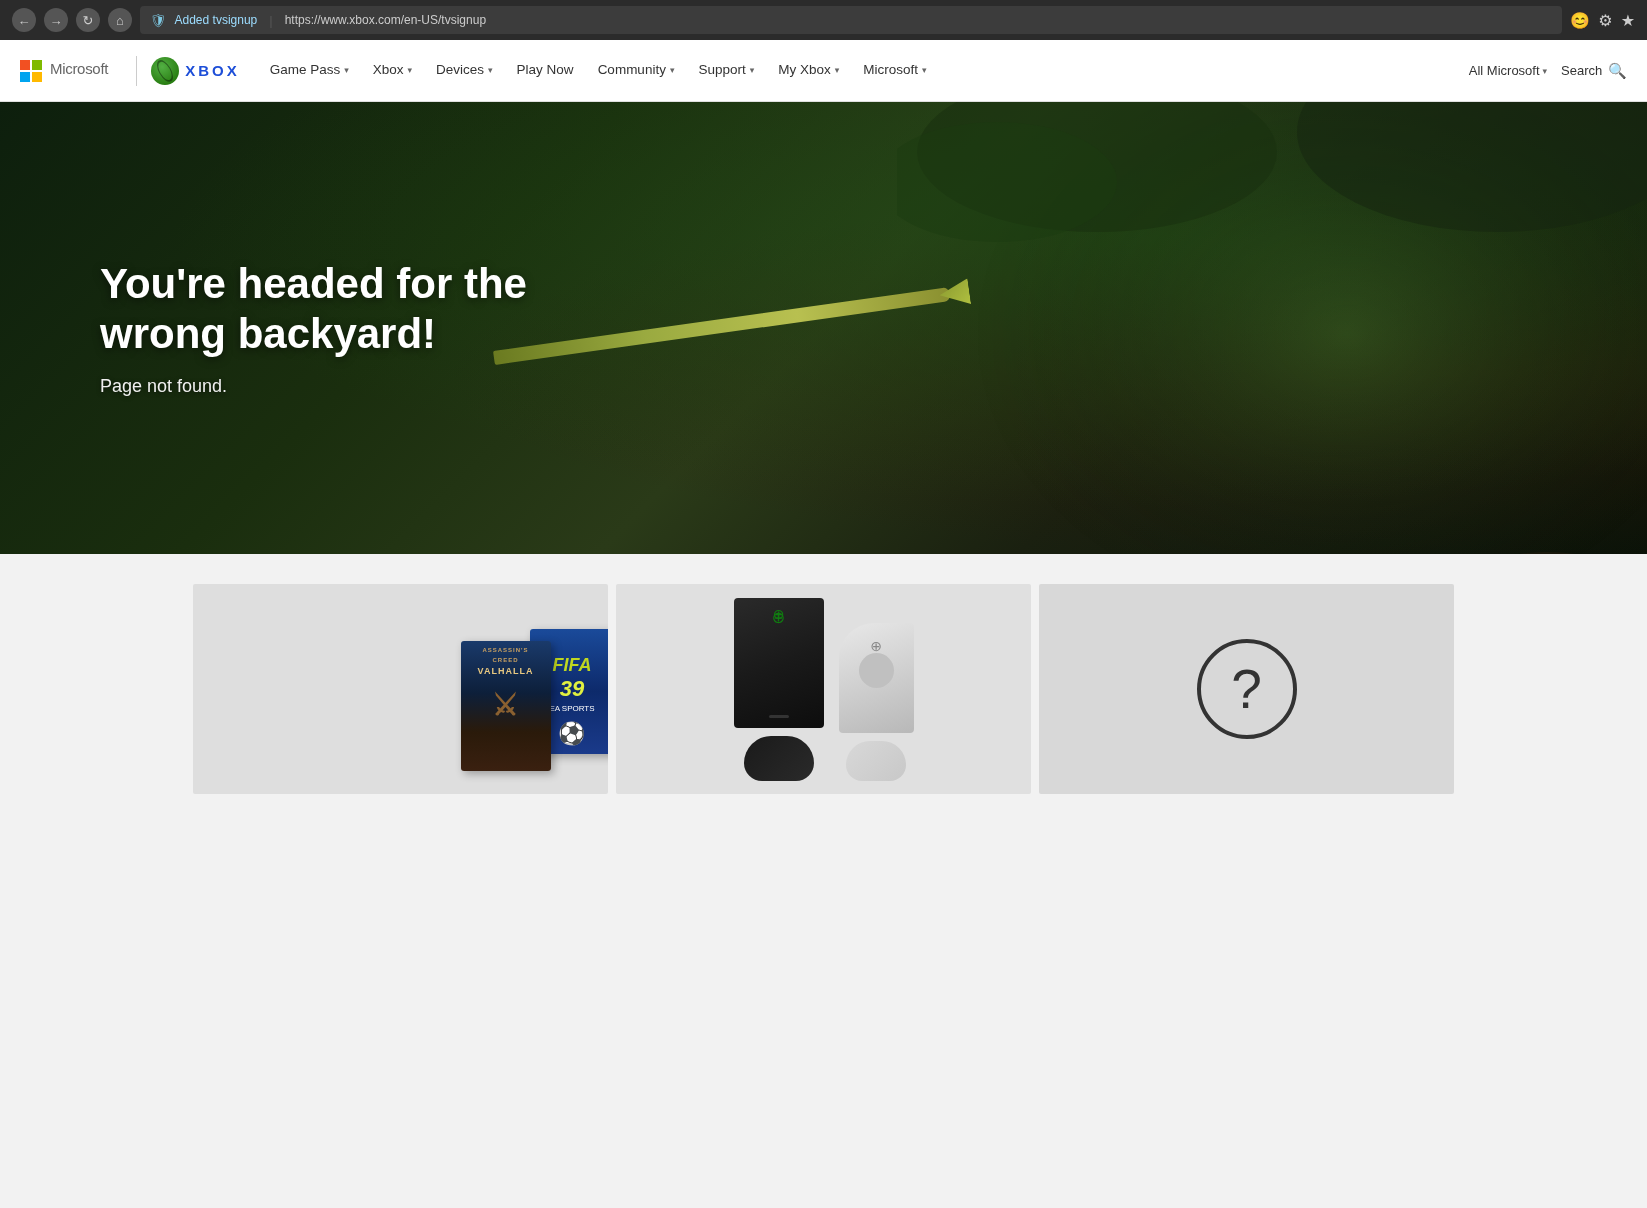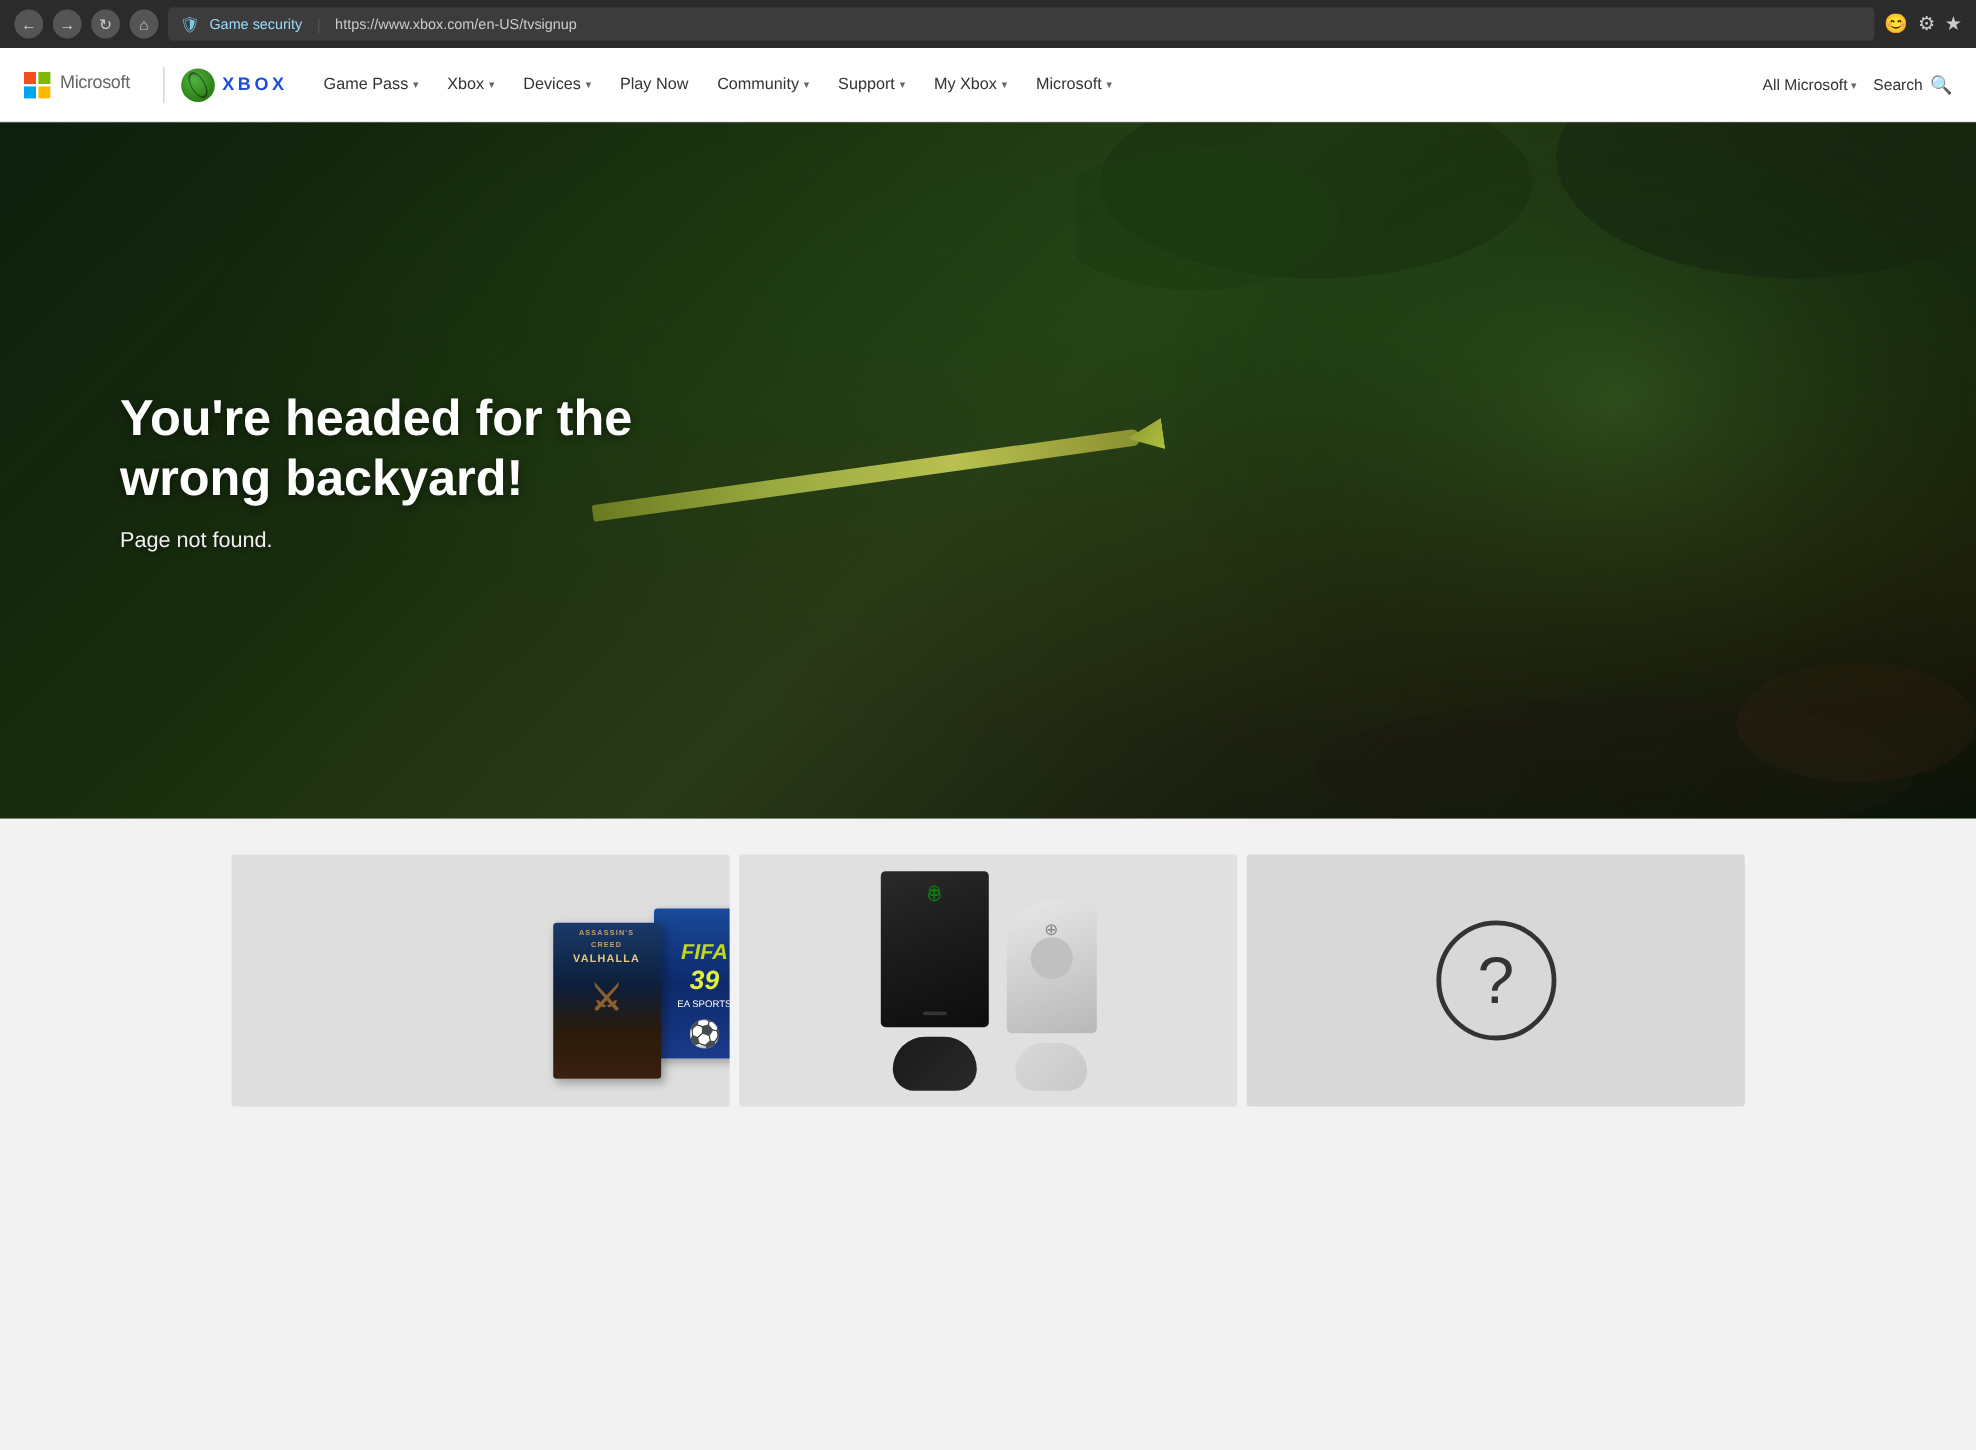--- a/index.html
+++ b/index.html
@@ -109,21 +109,21 @@
     .nav-search {
       font-size: 13px; color: #333; cursor: pointer;
       display: flex; align-items: center; gap: 6px;
     }
     .search-icon-nav { font-size: 15px; }
 
     
     .hero {
       position: relative;
       width: 100%;
-      height: 580px;
+      height: 452px;
       background: #0a1a10;
       overflow: hidden;
     }
     .hero-bg {
       position: absolute; inset: 0;
       background: 
         radial-gradient(ellipse at 70% 30%, rgba(30,80,20,0.6) 0%, transparent 60%),
         radial-gradient(ellipse at 90% 60%, rgba(50,30,10,0.5) 0%, transparent 50%),
         linear-gradient(135deg, #0d1f0d 0%, #1a2e0e 30%, #2a3a18 50%, #1a2010 70%, #0a1208 100%);
     }
@@ -210,21 +210,21 @@
     }
     .cover-ac-text {
       padding: 6px;
       font-size: 7px;
       color: #c8a060;
       font-weight: 700;
       text-align: center;
       line-height: 1.3;
     }
     .cover-fifa {
-      left: 144px; top: 20px;
+      left: 129px; top: 20px;
       width: 85px; height: 125px;
       background: linear-gradient(180deg, #1a4a9a 0%, #0d2a6b 50%, #1a3a8a 100%);
       z-index: 2;
     }
     
     .consoles-card {
       background: #e0e0e0;
     }
     .console-x {
       width: 90px; height: 130px;
@@ -281,21 +281,21 @@
 <body>
 
 <div class="browser-chrome">
   <button class="browser-nav-btn">←</button>
   <button class="browser-nav-btn">→</button>
   <button class="browser-nav-btn">↻</button>
   <button class="browser-nav-btn">⌂</button>
   <div class="browser-address-bar">
     <span class="shield-icon">🛡</span>
     <span class="security-badge">
-      <span>Game security</span>
+      <span>Added tvsignup</span>
     </span>
     <span style="color:#555; margin: 0 4px;">|</span>
     <span class="url-text">https://www.xbox.com/en-US/tvsignup</span>
   </div>
   <div class="browser-icons">
     <span class="browser-icon">😊</span>
     <span class="browser-icon">⚙</span>
     <span class="browser-icon">★</span>
   </div>
 </div>

